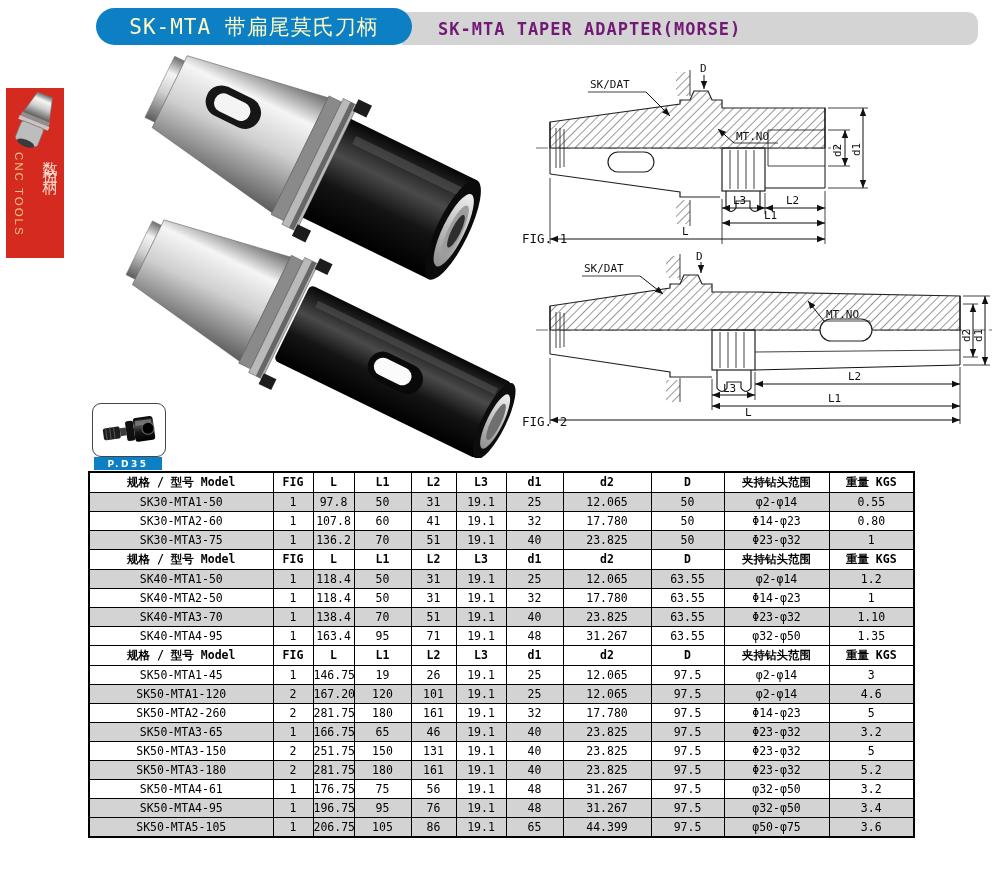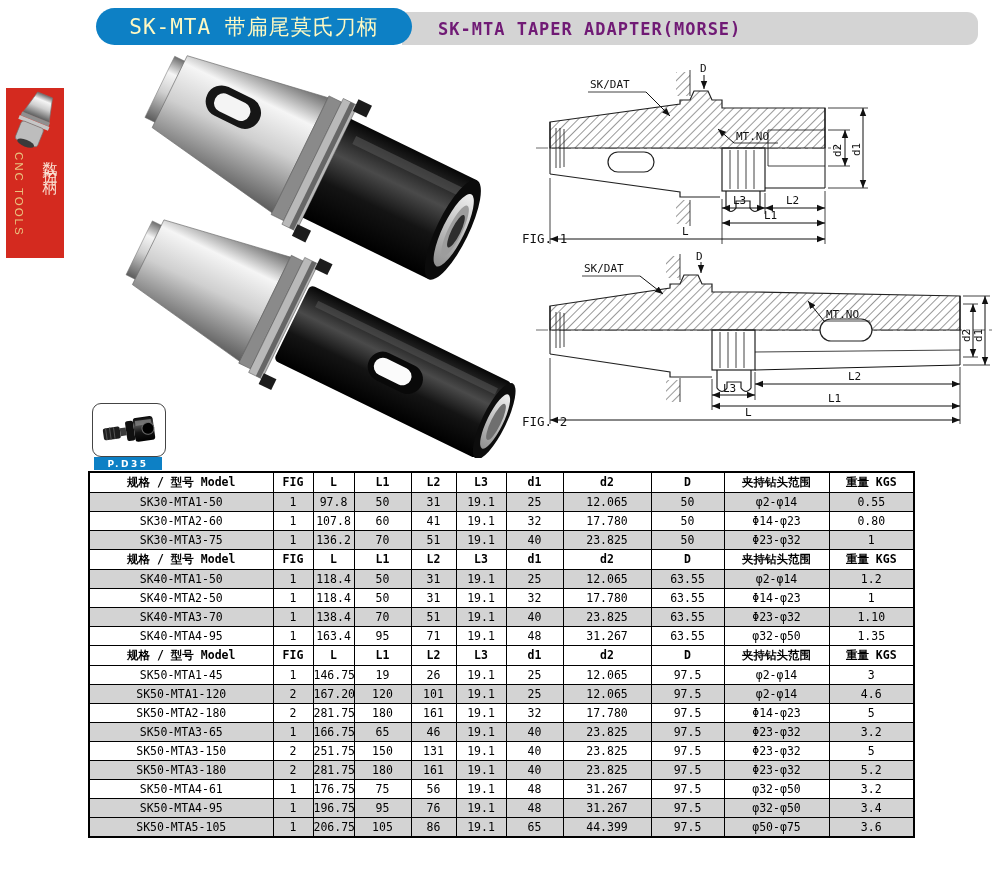--- a/index.html
+++ b/index.html
@@ -430,21 +430,21 @@
           <td>120</td>
           <td>101</td>
           <td>19.1</td>
           <td>25</td>
           <td>12.065</td>
           <td>97.5</td>
           <td>φ2-φ14</td>
           <td>4.6</td>
         </tr>
         <tr>
-          <td>SK50-MTA2-180</td>
+          <td>SK50-MTA2-260</td>
           <td>2</td>
           <td>281.75</td>
           <td>180</td>
           <td>161</td>
           <td>19.1</td>
           <td>32</td>
           <td>17.780</td>
           <td>97.5</td>
           <td>Φ14-φ23</td>
           <td>5</td>

